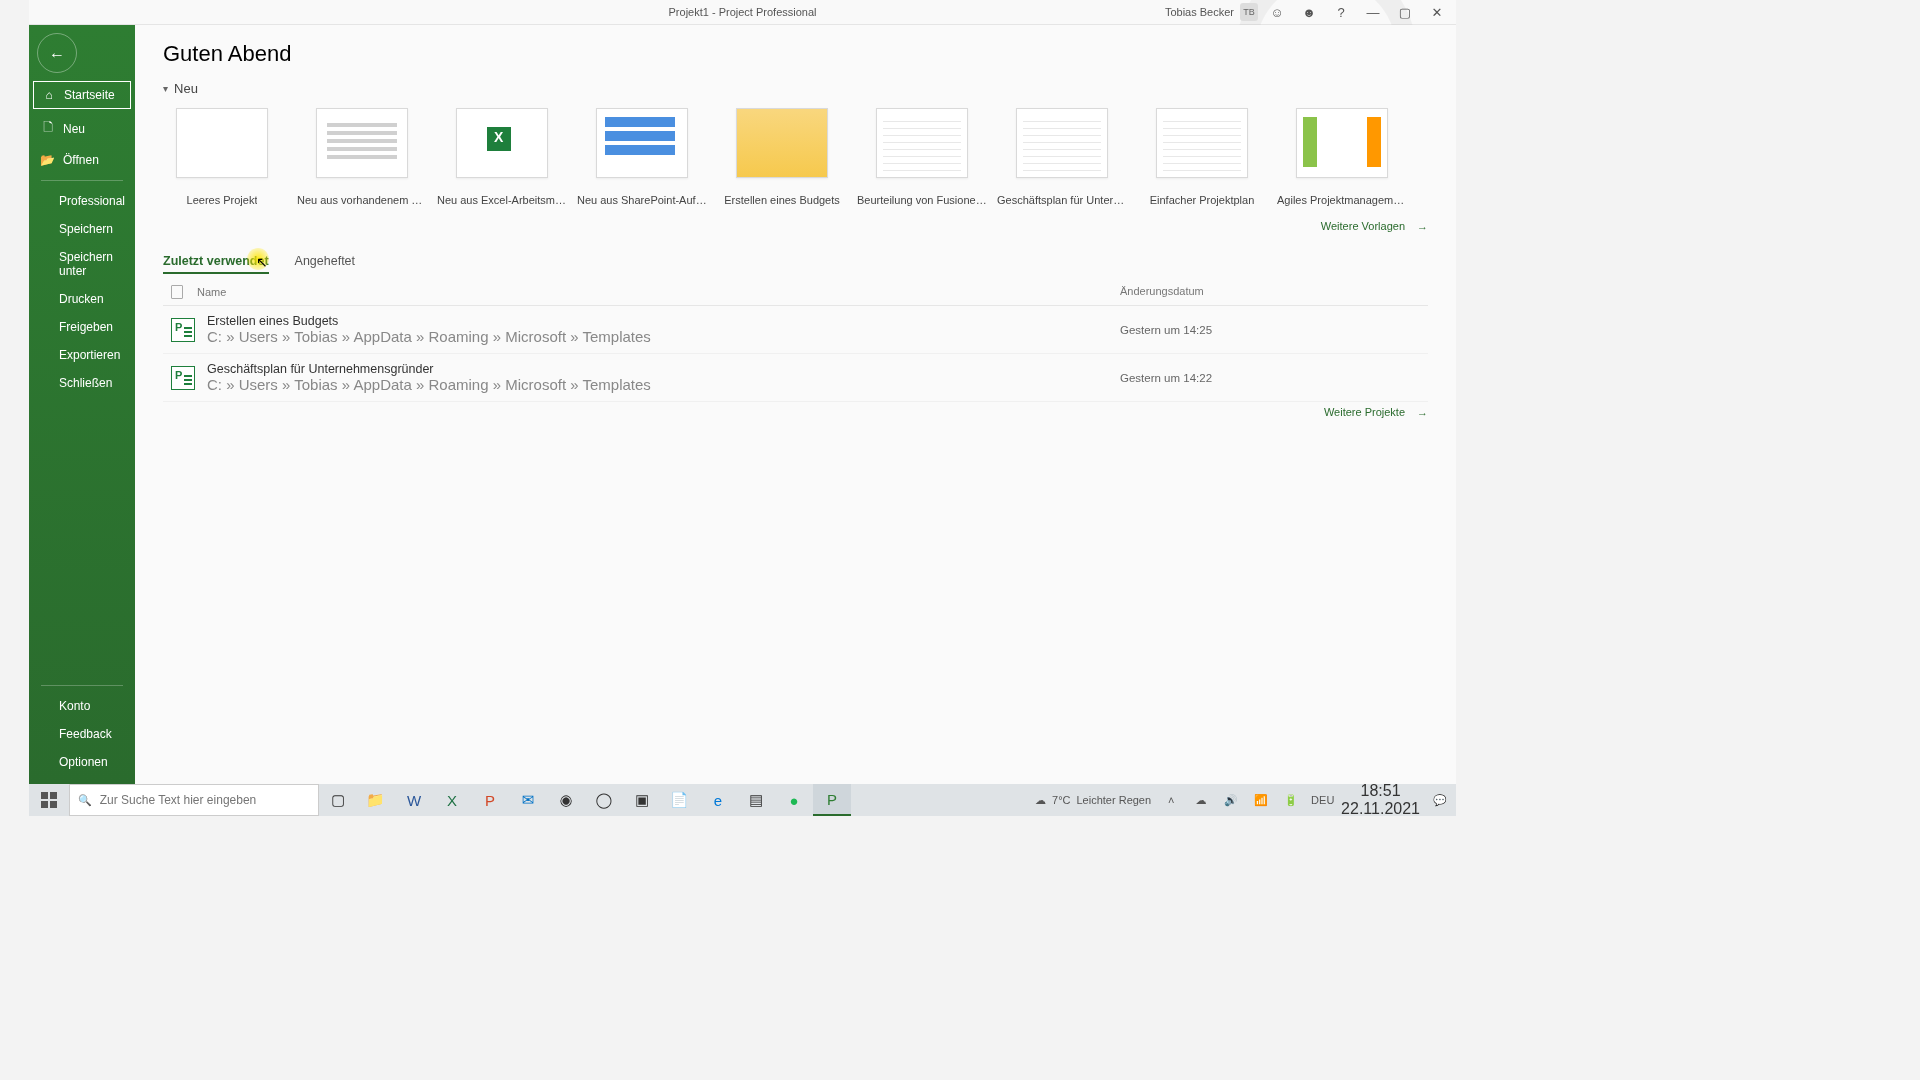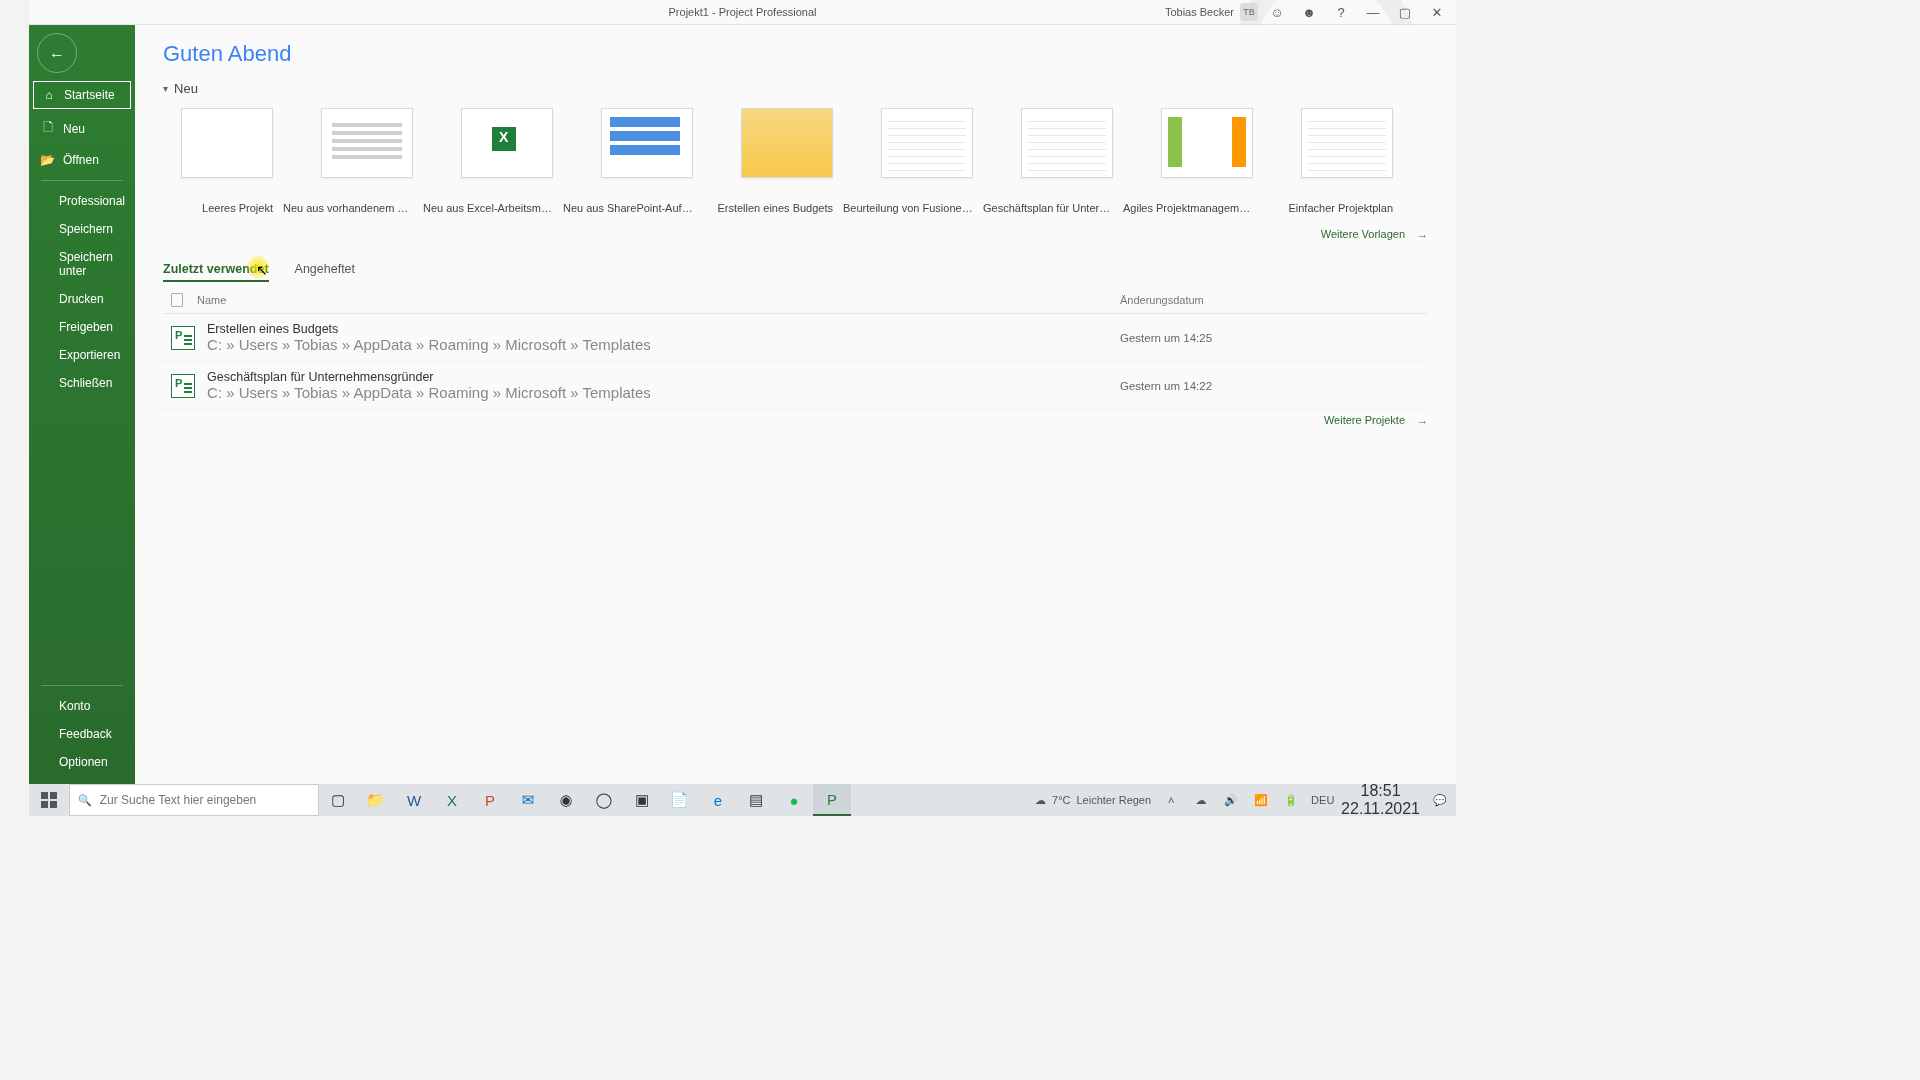--- a/index.html
+++ b/index.html
@@ -20,47 +20,47 @@
   .sidebar { width: 106px; background: #2e7d32; background: linear-gradient(#2e7d32,#2a6b2d); color: #fff; display: flex; flex-direction: column; font-size: 12px; }
   .sidebar .back { width: 40px; height: 40px; margin: 8px 0 6px 8px; display: flex; align-items: center; justify-content: center; border: 1px solid rgba(255,255,255,.35); border-radius: 50%; color: #fff; font-size: 16px; }
   .side-item { display: flex; align-items: center; gap: 8px; padding: 7px 12px; cursor: pointer; position: relative; }
   .side-item.active { border: 1px solid #fff; margin: 2px 4px; padding: 6px 8px; }
   .side-item .ico { width: 14px; display: inline-flex; justify-content: center; font-size: 12px; }
   .side-sep { height: 1px; background: rgba(255,255,255,.25); margin: 6px 12px; }
   .sidebar .indent .side-item { padding-left: 30px; }
   .sidebar .bottom { margin-top: auto; padding-bottom: 8px; }
   
   .main { flex: 1; background: #fafafa; overflow: auto; padding: 12px 28px 20px 28px; position: relative; }
-  .greeting { font-size: 22px; color: #3b82f6; margin: 4px 0 14px 0; }
+  .greeting { font-size: 22px; color: #000000; margin: 4px 0 14px 0; }
   .section-header { display: flex; align-items: center; gap: 6px; font-size: 13px; color: #444; margin-bottom: 8px; }
   .section-header .chev { font-size: 10px; color: #666; }
   
   .templates { display: flex; gap: 38px; padding: 4px 8px 10px 8px; }
-  .tpl { width: 102px; display: flex; flex-direction: column; align-items: flex-end; gap: 24px; cursor: pointer; }
+  .tpl { width: 102px; display: flex; flex-direction: column; align-items: center; gap: 16px; cursor: pointer; }
   .tpl .thumb { width: 92px; height: 70px; background: #fff; border: 1px solid #d9d9d9; box-shadow: 0 1px 2px rgba(0,0,0,.06); position: relative; overflow: hidden; }
   .tpl .label { font-size: 11px; color: #444; text-align: center; white-space: nowrap; max-width: 130px; overflow: hidden; text-overflow: ellipsis; }
   
   .thumb.lines::before { content:""; position:absolute; left:10px; right:10px; top:14px; height:4px; background:#d0d0d0; box-shadow: 0 8px 0 #d0d0d0, 0 16px 0 #d0d0d0, 0 24px 0 #d0d0d0, 0 32px 0 #d0d0d0; }
   .thumb.excel::before { content:""; position:absolute; left:30px; top:18px; width:24px; height:24px; background:#1e7f3c; }
   .thumb.excel::after { content:"X"; position:absolute; left:37px; top:20px; color:#fff; font-weight:bold; font-size:14px; }
   .thumb.gantt::before { content:""; position:absolute; left:8px; top:8px; width:70px; height:10px; background:#4a8fe0; box-shadow: 0 14px 0 #4a8fe0, 0 28px 0 #4a8fe0; }
   .thumb.budget { background: linear-gradient(#f9d77e,#f6c94d); }
   .thumb.grid::before { content:""; position:absolute; inset:6px; background: repeating-linear-gradient(#fff,#fff 6px,#e8e8e8 6px,#e8e8e8 7px), repeating-linear-gradient(90deg,#fff,#fff 10px,#e8e8e8 10px,#e8e8e8 11px); }
   .thumb.agile::before { content:""; position:absolute; left:6px; top:8px; width:14px; height:50px; background:#8bc34a; }
   .thumb.agile::after { content:""; position:absolute; right:6px; top:8px; width:14px; height:50px; background:#ff9800; }
   .more-link { display: flex; justify-content: flex-end; font-size: 11px; color: #2a6b2d; padding: 4px 0 18px; gap: 12px; align-items: center; cursor: pointer; }
   
   .tabs { display: flex; gap: 26px; font-size: 12.5px; color: #555; border-bottom: 1px solid transparent; }
   .tab { padding: 4px 0; cursor: pointer; position: relative; }
   .tab.active { color: #2a6b2d; font-weight: 600; }
   .tab.active::after { content:""; position:absolute; left:0; right:0; bottom:-2px; height:2px; background:#2a6b2d; }
   .cursor-highlight { position: absolute; width: 22px; height: 22px; border-radius: 50%; background: radial-gradient(rgba(255,230,0,.9), rgba(255,230,0,0)); pointer-events: none; }
   .cursor-arrow { position:absolute; font-size:14px; color:#000; transform: translate(-2px,-2px); pointer-events:none; }
   
-  .list-head { display: flex; font-size: 11px; color: #777; padding: 12px 8px 6px 8px; border-bottom: 1px solid #e6e6e6; align-items: center; }
+  .list-head { display: flex; font-size: 11px; color: #777; padding: 12px 8px 6px 8px; border-bottom: 1px solid #e6e6e6; }
   .list-head .col-name { flex: 1; display:flex; align-items:center; gap:14px; }
   .list-head .col-date { width: 300px; }
   .row { display:flex; align-items:center; padding: 8px; border-bottom: 1px solid #f0f0f0; cursor:pointer; }
   .row .ficon { width: 24px; height: 24px; background:#fff; border:1px solid #1e7f3c; position:relative; margin-right: 12px; }
   .row .ficon::before { content:"P"; position:absolute; left:3px; top:2px; font-size:11px; font-weight:bold; color:#1e7f3c; }
   .row .ficon::after { content:""; position:absolute; right:2px; top:8px; width:8px; height:2px; background:#1e7f3c; box-shadow: 0 4px 0 #1e7f3c, 0 8px 0 #1e7f3c; }
   .row .meta { flex:1; }
   .row .meta .name { font-size: 12.5px; color:#333; }
   .row .meta .path { font-size: 15px; color:#888; }
   .row .date { width:300px; font-size:11.5px; color:#666; }
@@ -194,26 +194,26 @@
           </div>
           <div class="tpl">
             <div class="thumb grid"></div>
             <div class="label">Beurteilung von Fusionen un...</div>
           </div>
           <div class="tpl">
             <div class="thumb grid"></div>
             <div class="label">Geschäftsplan für Unterneh...</div>
           </div>
           <div class="tpl">
+            <div class="thumb grid"></div>
+            <div class="label">Einfacher Projektplan</div>
+          </div>
+          <div class="tpl">
             <div class="thumb agile"></div>
             <div class="label">Agiles Projektmanagement</div>
-          </div>
-          <div class="tpl">
-            <div class="thumb grid"></div>
-            <div class="label">Einfacher Projektplan</div>
           </div>
         </div>
 
       <div class="more-link">
         <span>Weitere Vorlagen</span>
         <span>→</span>
       </div>
 
       <div class="tabs" style="position:relative;">
         <div class="tab active">

